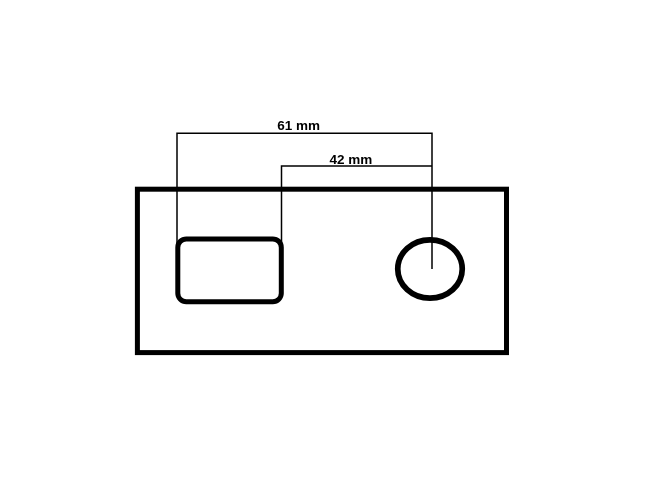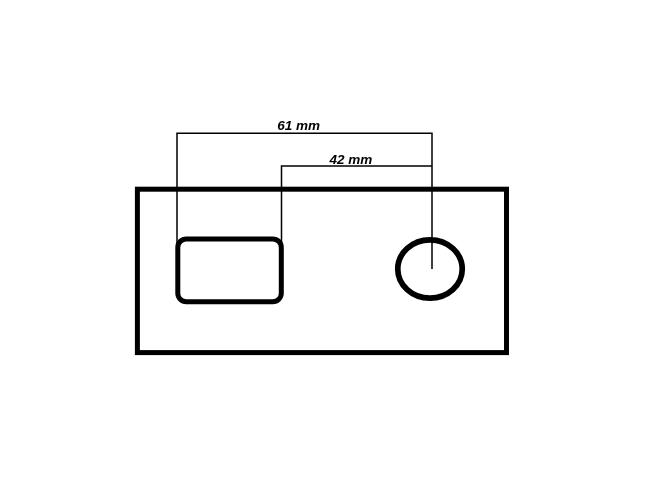--- a/index.html
+++ b/index.html
@@ -1,16 +1,16 @@
 <!DOCTYPE html>
 <html><head>
 <meta charset="utf-8">
 <style>
   html,body{margin:0;padding:0;background:#ffffff;}
-  .page{position:relative;width:598px;height:490px;background:#15803d;overflow:hidden;transform:translateZ(0);font-style:italic;}
+  .page{position:relative;width:598px;height:490px;background:#15803d;overflow:hidden;transform:translateZ(0);}
   svg{display:block;}
   text{font-family:"Liberation Sans",sans-serif;font-weight:bold;fill:#000000;-webkit-font-smoothing:antialiased;}
 </style>
 </head>
 <body>
 <div class="page">
 <svg width="650" height="490" viewBox="0 0 650 490" style="opacity:0.999">
 
   <rect x="0" y="0" width="650" height="490" fill="#ffffff"></rect>
 

